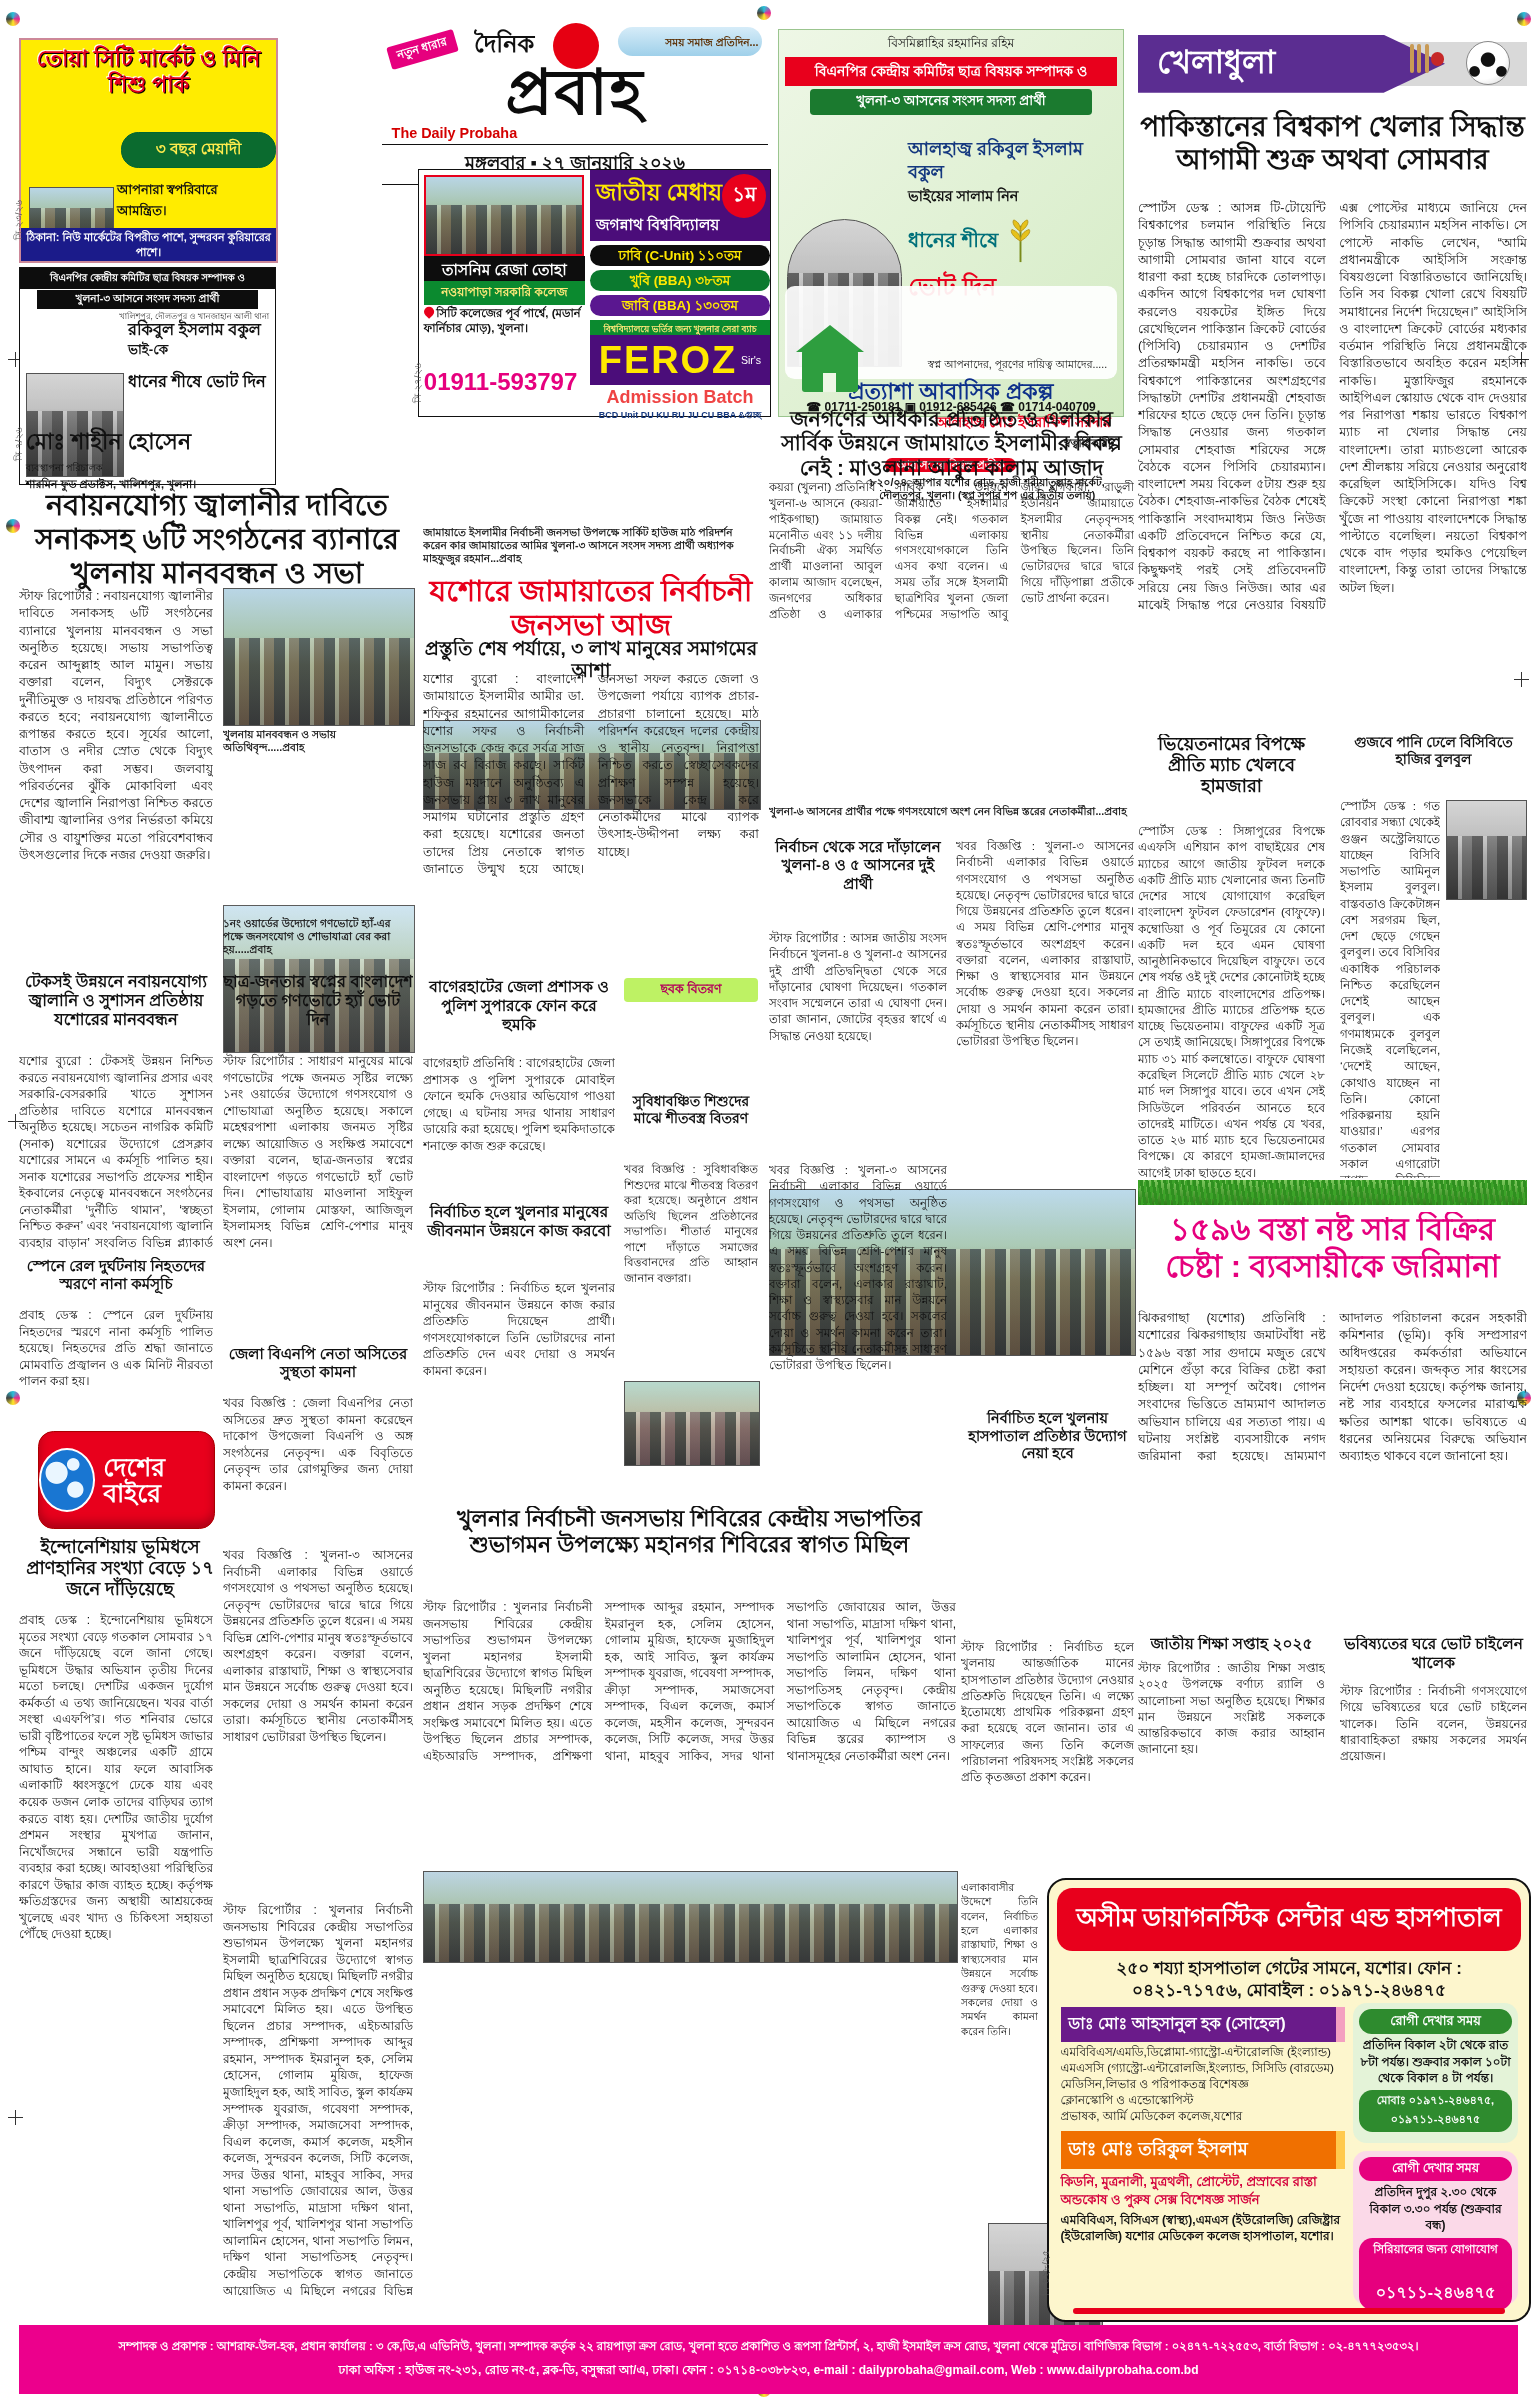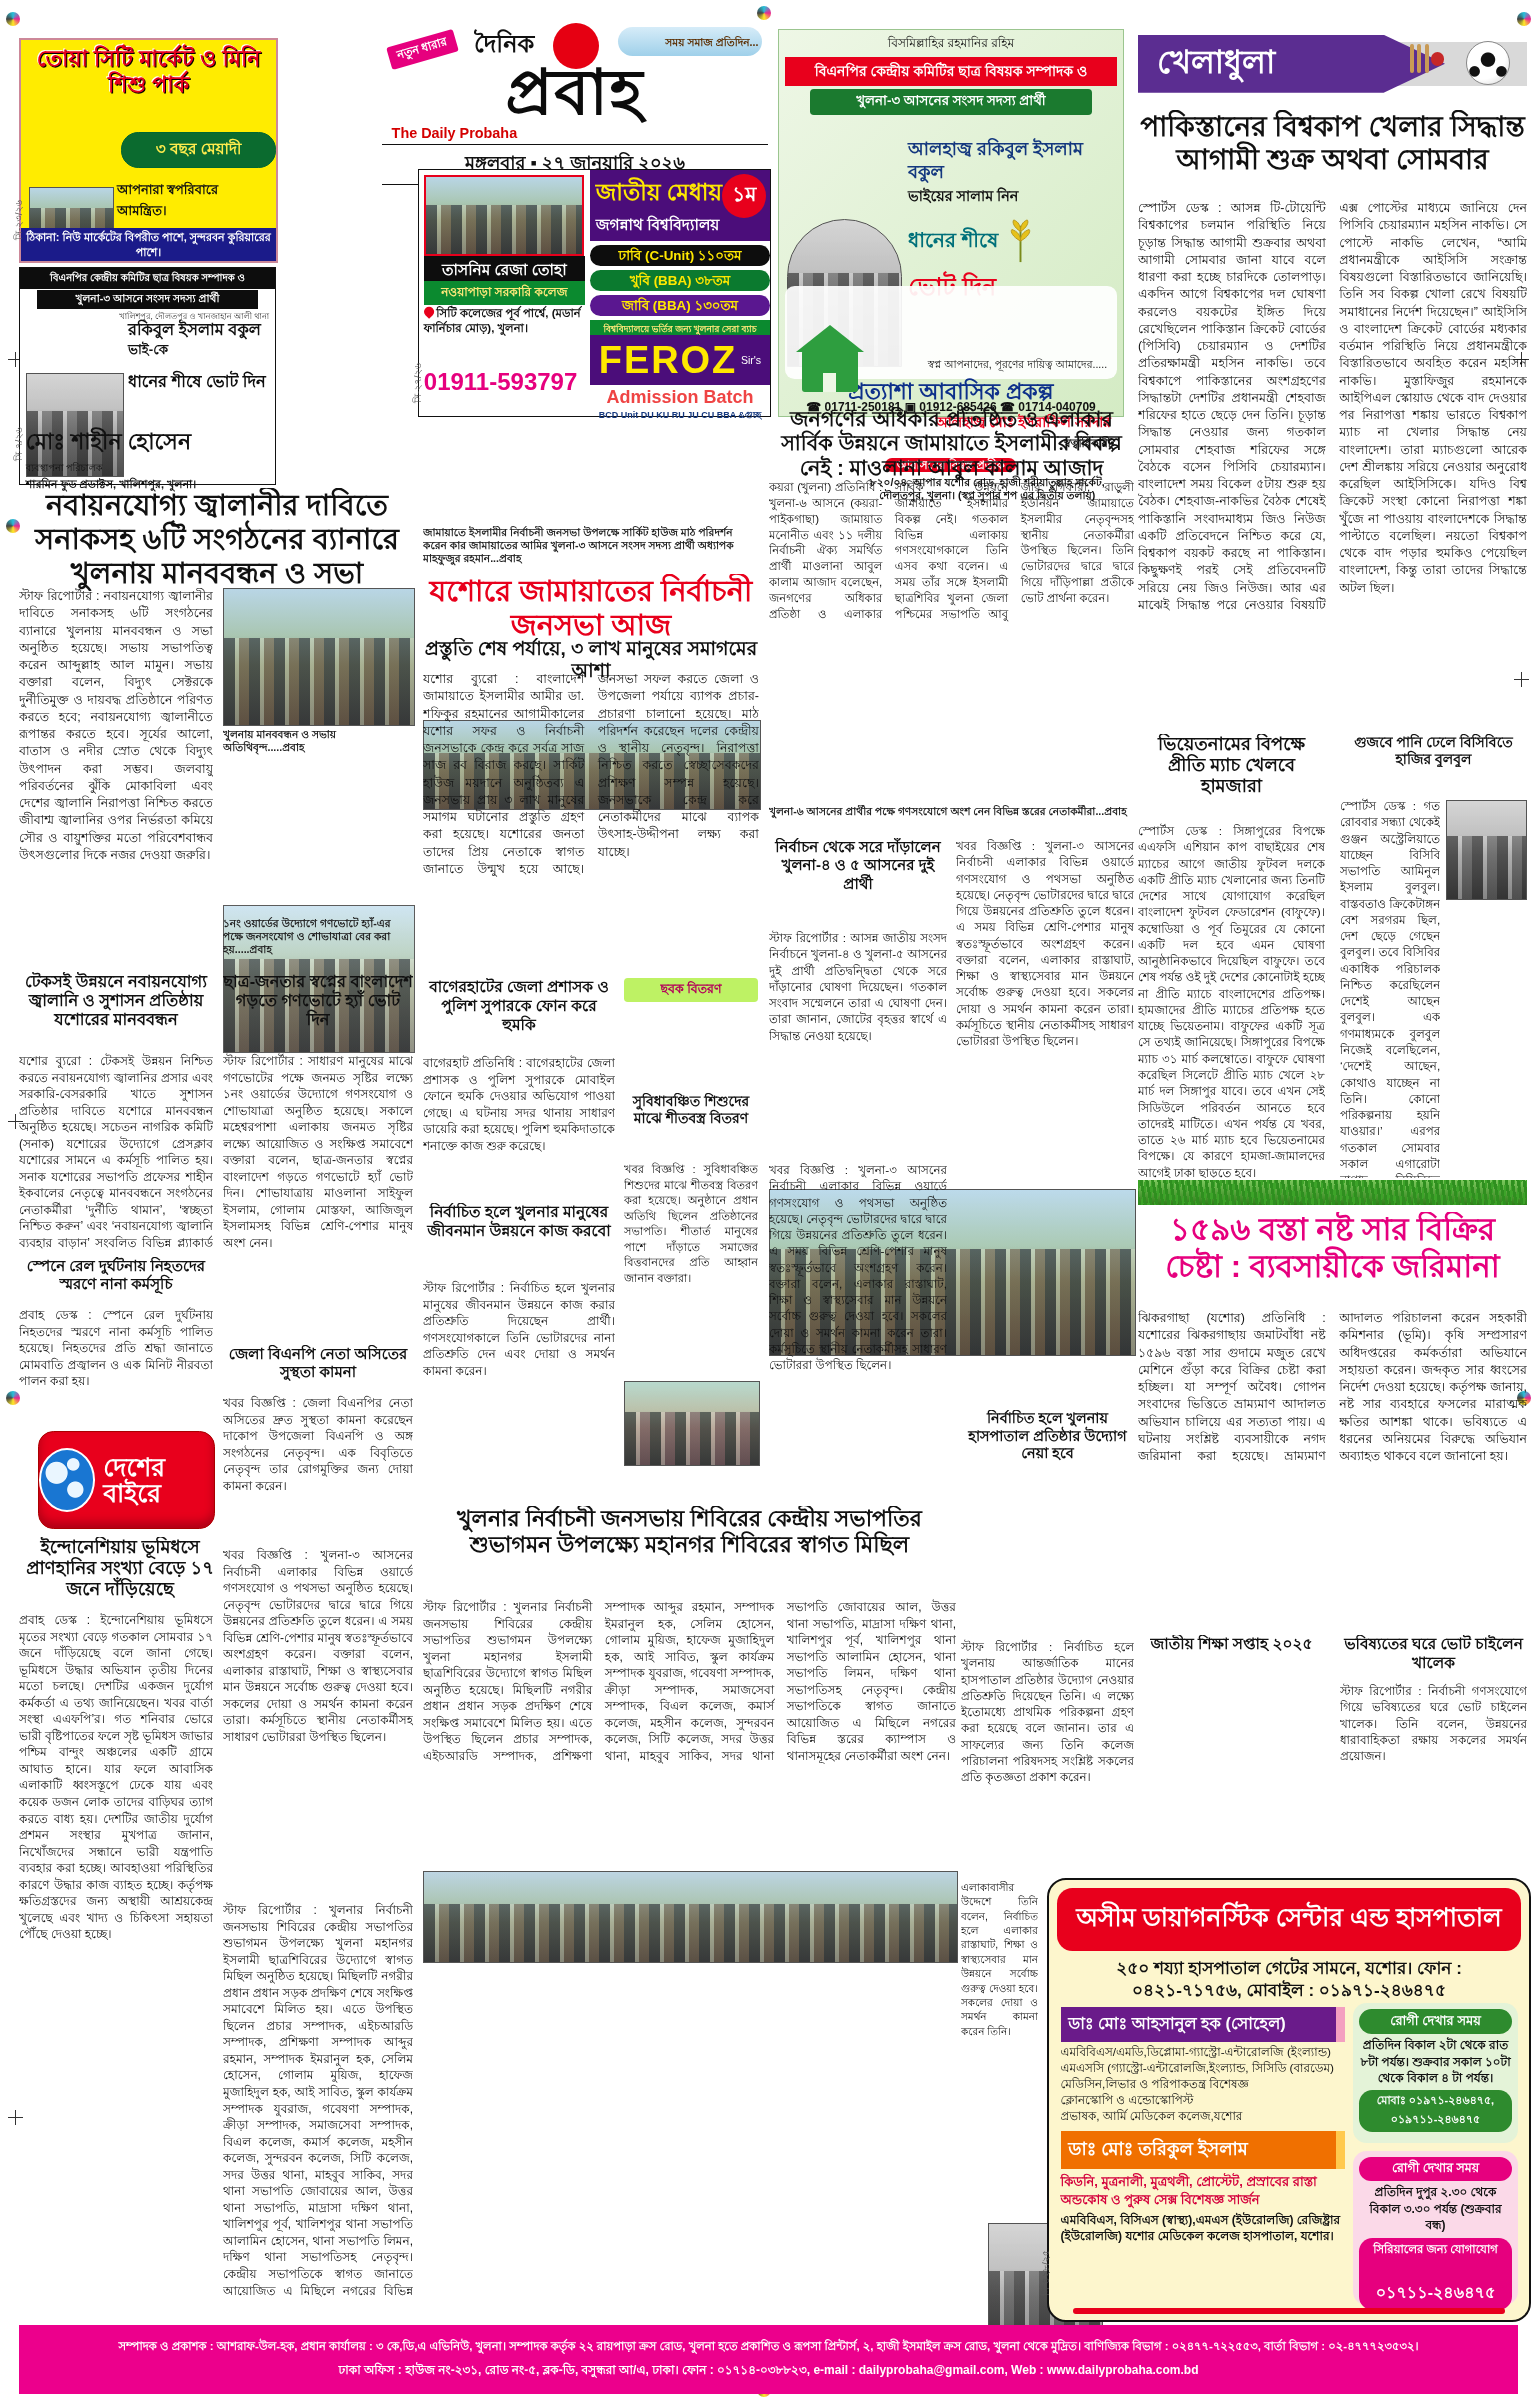--- a/index.html
+++ b/index.html
@@ -96,21 +96,21 @@
   <div class="abs reg" style="right:7.7px;top:672px;"></div>
   <div class="abs pin" style="right:5.8px;top:1391px;"></div>
   <div class="abs reg" style="right:7.7px;top:2110px;"></div>
   <div class="abs pin" style="left:757px;top:2383px;"></div>
 
   <div class="abs toya" style="left:19px;top:38px;width:255px;height:221px;">
     <div class="toya-title c" style="padding:5.8px 5.8px 0 5.8px;">তোয়া সিটি মার্কেট ও মিনি শিশু পার্ক</div>
     <div class="abs photo" style="left:7.7px;top:88px;width:83px;height:58px;"></div>
     <div class="abs photo" style="left:7.7px;top:152px;width:83px;height:58px;"></div>
     <div class="abs toya-badge c" style="left:100px;top:92px;width:134px;">৩ বছর মেয়াদী</div>
-    <div class="abs" style="left:96px;top:140px;width:149px;font-size:13px;font-weight:bold;">আপনারা স্বপরিবারে আমন্ত্রিত।</div>
+    <div class="abs" style="left:96px;top:140px;width:149px;font-size:13px;font-weight:bold;font-family:Liberation Serif, serif;">আপনারা স্বপরিবারে আমন্ত্রিত।</div>
     <div class="abs toya-strip c" style="left:0;bottom:0;width:100%;height:33px;display:flex;align-items:center;padding:0 3.8px;box-sizing:border-box;">ঠিকানা: নিউ মার্কেটের বিপরীত পাশে, সুন্দরবন কুরিয়ারের পাশে।</div>
   </div>
   <div class="abs vcode" style="left:11.5px;top:240px;">সি-২৩/২৬</div>
 
   <div class="abs" style="left:19px;top:267px;width:255px;height:216px;border:1.9px solid #111;background:#fff;">
     <div class="blackbar c" style="font-size:10px;padding:1.9px;">বিএনপির কেন্দ্রীয় কমিটির ছাত্র বিষয়ক সম্পাদক ও</div>
     <div class="blackbar c" style="font-size:10.6px;width:86%;margin:1px auto;padding:1px;">খুলনা-৩ আসনে সংসদ সদস্য প্রার্থী</div>
     <div style="font-size:8.2px;text-align:right;padding-right:5.8px;color:#333;">খালিশপুর, দৌলতপুর ও খানজাহান আলী থানা</div>
     <div class="abs photo bw" style="left:5.8px;top:50px;width:96px;height:102px;"></div>
     <div class="abs" style="left:108px;top:52px;width:142px;">
@@ -207,20 +207,21 @@
       <span class="photo bw" style="float:right;width:79px;height:98px;margin:1.9px 0 3.8px 5.8px;"></span>
       <span class="txt" style="display:block;font-size:11.8px;">স্পোর্টস ডেস্ক : গত রোববার সন্ধ্যা থেকেই গুঞ্জন অস্ট্রেলিয়াতে যাচ্ছেন বিসিবি সভাপতি আমিনুল ইসলাম বুলবুল। বাস্তবতাও ক্রিকেটাঙ্গন বেশ সরগরম ছিল, দেশ ছেড়ে গেছেন বুলবুল। তবে বিসিবির একাধিক পরিচালক নিশ্চিত করেছিলেন দেশেই আছেন বুলবুল। এক গণমাধ্যমকে বুলবুল নিজেই বলেছিলেন, ‘দেশেই আছেন, কোথাও যাচ্ছেন না তিনি। কোনো পরিকল্পনায় হয়নি যাওয়ার।’ এরপর গতকাল সোমবার সকাল এগারোটা নাগাদ বিসিবিতে হাজির হয়েছেন বিসিবি সভাপতি। এ সময় শের-ই-বাংলায় মাঠের চারপাশে পায়চারি করতে দেখা যায় তাকে। পরে রুটিন অফিসিয়াল কাজেও যোগ দিতে দেখা গেছে তাকে। প্রসঙ্গত, পূর্ণ মেয়াদে দায়িত্ব নেওয়ার পর থেকে কঠিন সময় পার করছেন বিসিবি সভাপতি আমিনুল ইসলাম বুলবুল। নিরাপত্তা শঙ্কার কথা জানিয়ে ভারতের মাটিতে বিশ্বকাপ খেলতে অস্বীকৃতি জানিয়েছিল বাংলাদেশ। আইসিসি বাংলাদেশের জায়গায় স্কটল্যান্ডকে বিশ্বকাপে অন্তর্ভুক্ত করেছে। যে কারণে আসন্ন টি-টোয়েন্টি বিশ্বকাপে খেলা হচ্ছে না বাংলাদেশ দলের। এর মধ্যে বিসিবির অন্দরেও চলছে অস্থিরতা।</span>
     </div>
   </div>
 
   <div class="abs grass" style="left:1138px;top:1180px;width:389px;height:25px;"></div>
 
   <h2 class="abs hl c mag" style="left:1138px;top:1212px;width:389px;font-size:31px;">১৫৯৬ বস্তা নষ্ট সার বিক্রির চেষ্টা : ব্যবসায়ীকে জরিমানা</h2>
   <div class="abs txt col2" style="left:1138px;top:1310px;width:389px;height:317px;font-size:12.5px;">ঝিকরগাছা (যশোর) প্রতিনিধি : যশোরের ঝিকরগাছায় জমাটবাঁধা নষ্ট ১৫৯৬ বস্তা সার গুদামে মজুত রেখে মেশিনে গুঁড়া করে বিক্রির চেষ্টা করা হচ্ছিল। যা সম্পূর্ণ অবৈধ। গোপন সংবাদের ভিত্তিতে ভ্রাম্যমাণ আদালত অভিযান চালিয়ে এর সত্যতা পায়। এ ঘটনায় সংশ্লিষ্ট ব্যবসায়ীকে নগদ জরিমানা করা হয়েছে। ভ্রাম্যমাণ আদালত পরিচালনা করেন সহকারী কমিশনার (ভূমি)। কৃষি সম্প্রসারণ অধিদপ্তরের কর্মকর্তারা অভিযানে সহায়তা করেন। জব্দকৃত সার ধ্বংসের নির্দেশ দেওয়া হয়েছে। কর্তৃপক্ষ জানায়, নষ্ট সার ব্যবহারে ফসলের মারাত্মক ক্ষতির আশঙ্কা থাকে। ভবিষ্যতে এ ধরনের অনিয়মের বিরুদ্ধে অভিযান অব্যাহত থাকবে বলে জানানো হয়।</div>
   <h4 class="abs subhead" style="left:1138px;top:1635px;width:187px;font-size:15.4px;">জাতীয় শিক্ষা সপ্তাহ ২০২৫</h4>
+  <div class="abs txt" style="left:1138px;top:1660px;width:187px;height:209px;font-size:11.8px;">স্টাফ রিপোর্টার : জাতীয় শিক্ষা সপ্তাহ ২০২৫ উপলক্ষে বর্ণাঢ্য র‌্যালি ও আলোচনা সভা অনুষ্ঠিত হয়েছে। শিক্ষার মান উন্নয়নে সংশ্লিষ্ট সকলকে আন্তরিকভাবে কাজ করার আহ্বান জানানো হয়।</div>
   <h4 class="abs subhead" style="left:1340px;top:1635px;width:187px;font-size:15.4px;">ভবিষ্যতের ঘরে ভোট চাইলেন খালেক</h4>
   <div class="abs txt" style="left:1340px;top:1683px;width:187px;height:186px;font-size:11.8px;">স্টাফ রিপোর্টার : নির্বাচনী গণসংযোগে গিয়ে ভবিষ্যতের ঘরে ভোট চাইলেন খালেক। তিনি বলেন, উন্নয়নের ধারাবাহিকতা রক্ষায় সকলের সমর্থন প্রয়োজন।</div>
 
   <h1 class="abs hl c" style="left:19px;top:488px;width:396px;font-size:29px;">নবায়নযোগ্য জ্বালানীর দাবিতে সনাকসহ ৬টি সংগঠনের ব্যানারে খুলনায় মানববন্ধন ও সভা</h1>
   <div class="abs txt" style="left:19px;top:588px;width:194px;height:377px;font-size:12.5px;">স্টাফ রিপোর্টার : নবায়নযোগ্য জ্বালানীর দাবিতে সনাকসহ ৬টি সংগঠনের ব্যানারে খুলনায় মানববন্ধন ও সভা অনুষ্ঠিত হয়েছে। সভায় সভাপতিত্ব করেন আব্দুল্লাহ আল মামুন। সভায় বক্তারা বলেন, বিদ্যুৎ সেক্টরকে দুর্নীতিমুক্ত ও দায়বদ্ধ প্রতিষ্ঠানে পরিণত করতে হবে; নবায়নযোগ্য জ্বালানীতে রূপান্তর করতে হবে। সূর্যের আলো, বাতাস ও নদীর স্রোত থেকে বিদ্যুৎ উৎপাদন করা সম্ভব। জলবায়ু পরিবর্তনের ঝুঁকি মোকাবিলা এবং দেশের জ্বালানি নিরাপত্তা নিশ্চিত করতে জীবাশ্ম জ্বালানির ওপর নির্ভরতা কমিয়ে সৌর ও বায়ুশক্তির মতো পরিবেশবান্ধব উৎসগুলোর দিকে নজর দেওয়া জরুরি।</div>
   <div class="abs photo" style="left:223px;top:588px;width:190px;height:136px;"></div>
   <div class="abs cap" style="left:223px;top:728px;width:190px;height:33px;">খুলনায় মানববন্ধন ও সভায় অতিথিবৃন্দ.....প্রবাহ</div>
   <div class="abs photo" style="left:223px;top:767px;width:190px;height:146px;filter:saturate(.7) brightness(1.08);"></div>
   <div class="abs cap" style="left:223px;top:917px;width:190px;height:48px;">১নং ওয়ার্ডের উদ্যোগে গণভোটে হ্যাঁ-এর পক্ষে জনসংযোগ ও শোভাযাত্রা বের করা হয়.....প্রবাহ</div>
 

